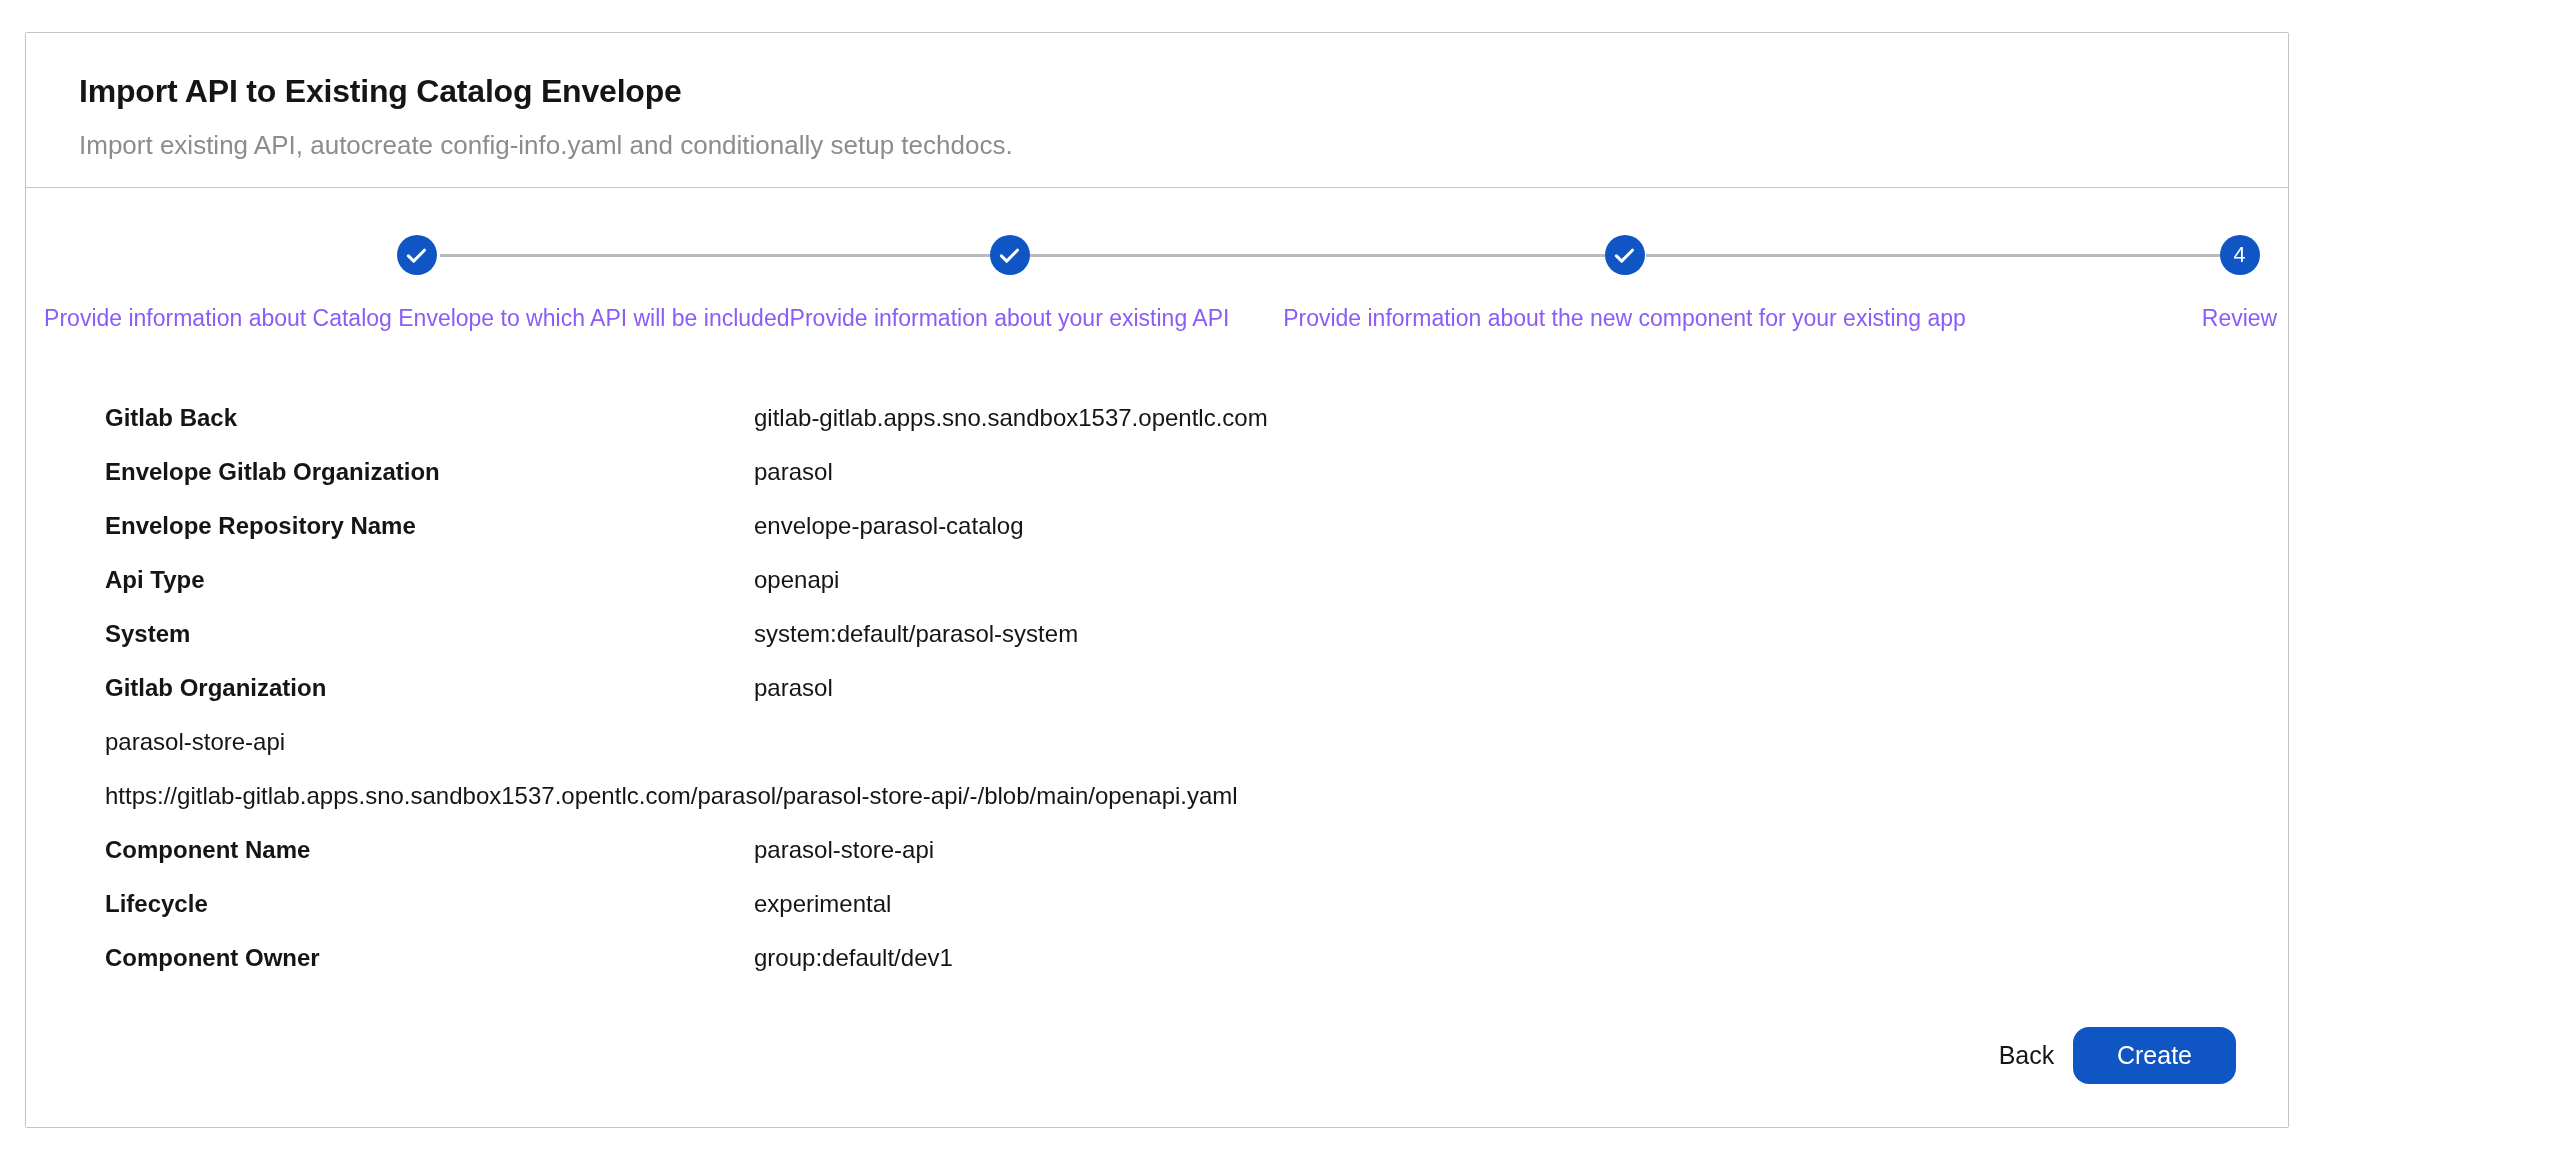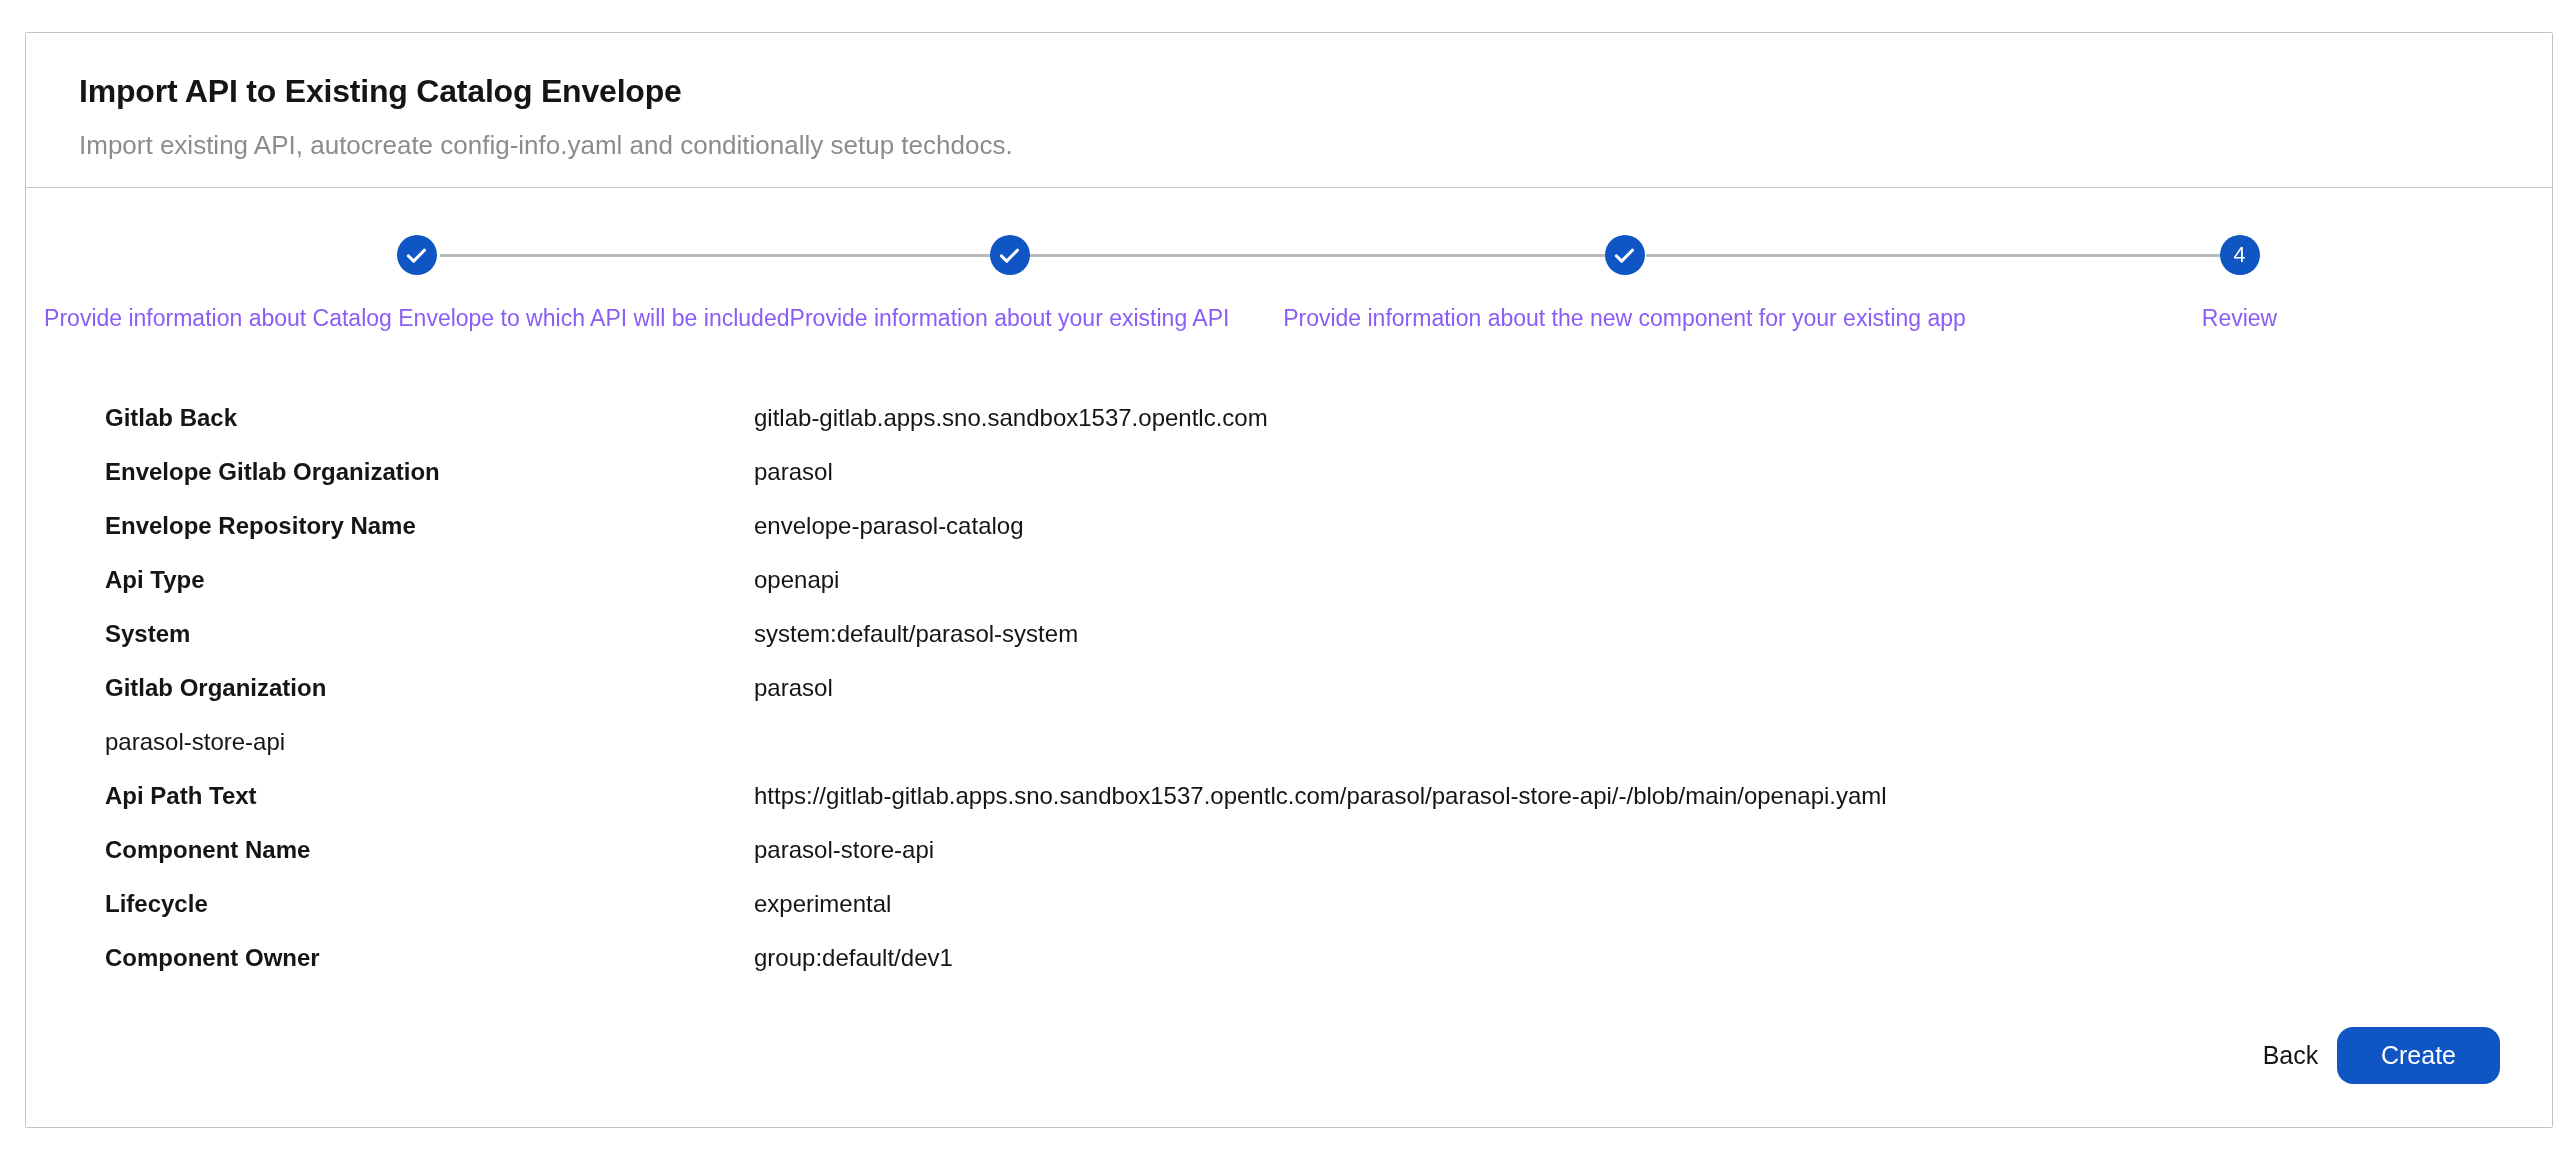--- a/index.html
+++ b/index.html
@@ -17,21 +17,21 @@
     width: 2576px;
     height: 1174px;
     background: #ffffff;
   }
 
   
   .card {
     position: absolute;
     left: 25px;
     top: 32px;
-    width: 2528px;
+    width: 2264px;
     height: 1096px;
     background: #ffffff;
     border: 1.7px solid #c4c4c4;
     border-radius: 1.7px;
     overflow: hidden;
   }
 
   
   .card-header {
     padding: 40px 53px 30px 53px;
@@ -277,21 +277,20 @@
       <div class="review-row">
         <div class="review-key">Gitlab Organization</div>
         <div class="review-val">parasol</div>
       </div>
 
       <div class="review-row">
         <div class="review-val">parasol-store-api</div>
       </div>
 
       <div class="review-row">
-        <div class="review-key">Api Path Text</div>
         <div class="review-val">https://gitlab-gitlab.apps.sno.sandbox1537.opentlc.com/parasol/parasol-store-api/-/blob/main/openapi.yaml</div>
       </div>
 
       <div class="review-row">
         <div class="review-key">Component Name</div>
         <div class="review-val">parasol-store-api</div>
       </div>
 
       <div class="review-row">
         <div class="review-key">Lifecycle</div>

